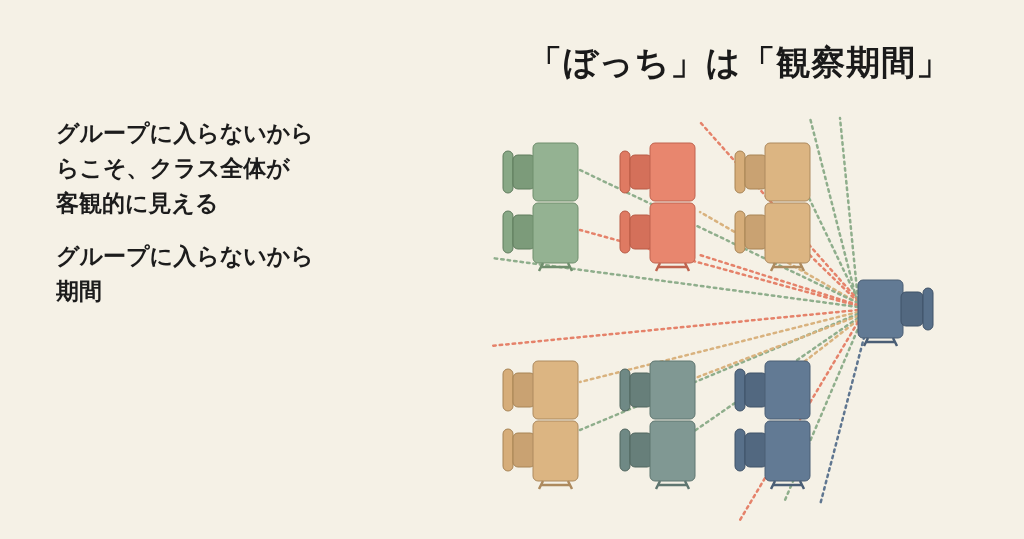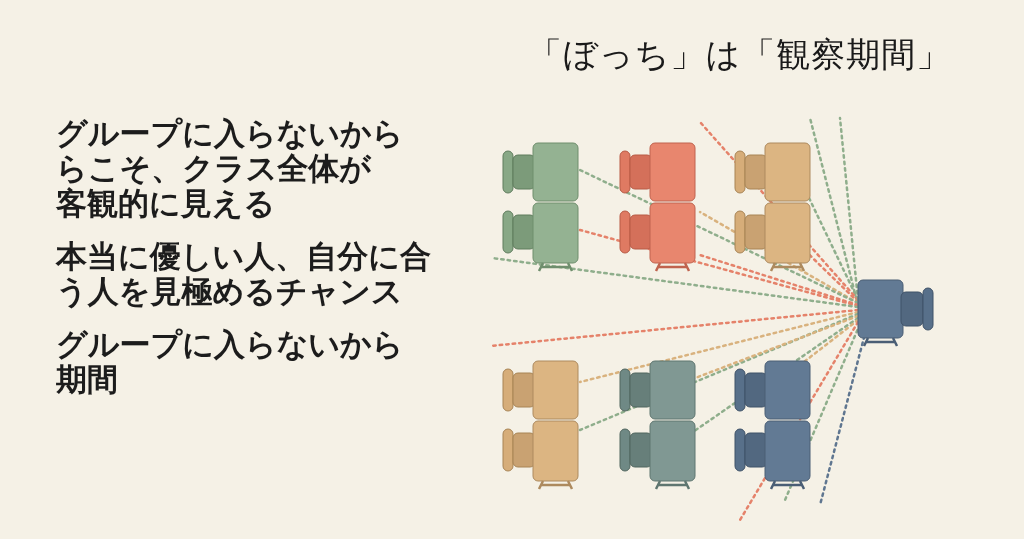--- a/index.html
+++ b/index.html
@@ -3,42 +3,40 @@
   <meta charset="utf-8">
   <style>
     html, body { margin: 0; padding: 0; }
     body {
       width: 1024px; height: 539px; overflow: hidden;
       background: #f5f1e6;
       font-family: "DejaVu Sans", "Liberation Sans", sans-serif;
       position: relative;
     }
     .title {
-      position: absolute; left: 528px; top: 32px;
-      font-size: 34px; font-weight: normal; color: #1a1a1a;
+      position: absolute; left: 528px; top: 40px;
+      font-size: 34px; font-weight: bold; color: #1a1a1a;
       letter-spacing: 1px; white-space: nowrap;
     }
     .points { position: absolute; left: 56px; top: 116px; width: 380px; }
     .point {
-      font-size: 31px; font-weight: bold; color: #1c1c1c;
+      font-size: 23px; font-weight: bold; color: #1c1c1c;
       line-height: 35px; margin-bottom: 18px; white-space: pre-line;
     }
     svg.scene { position: absolute; left: 0; top: 0; }
   </style>
 </head>
 <body>
 
 <div class="title">「ぼっち」は「観察期間」</div>
 
 <div class="points">
   <div class="point">グループに入らないから
 らこそ、クラス全体が
 客観的に見える</div>
-  <div class="point">本当に優しい人、自分に合
-う人を見極めるチャンス</div>
   <div class="point">グループに入らないから
 期間</div>
 </div>
 
 <svg class="scene" width="1024" height="539" viewBox="0 0 1024 539">
   <defs>
 
     <g id="deskpair">
 
       <rect x="-30" y="8" width="10" height="40" rx="5" class="cb"></rect>

